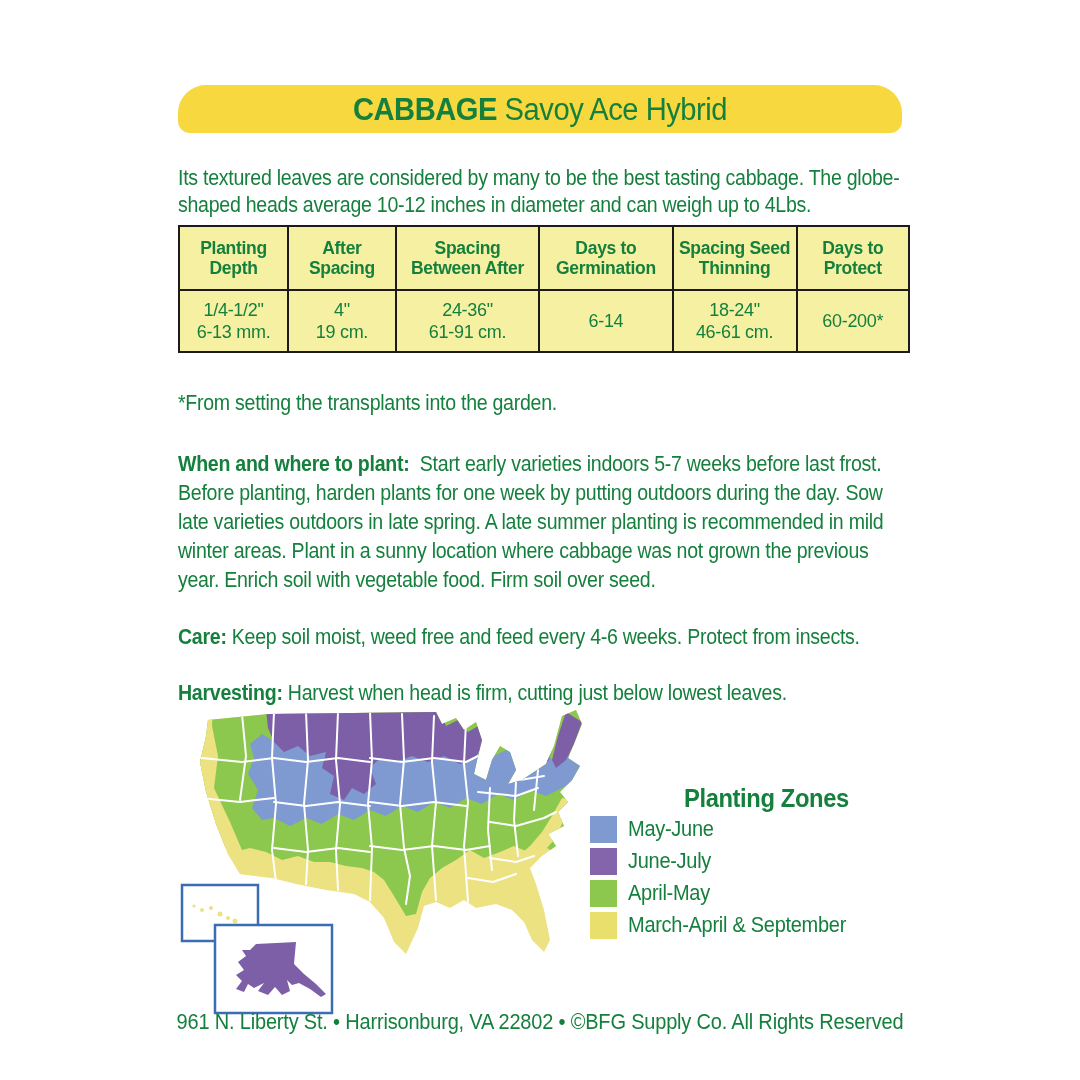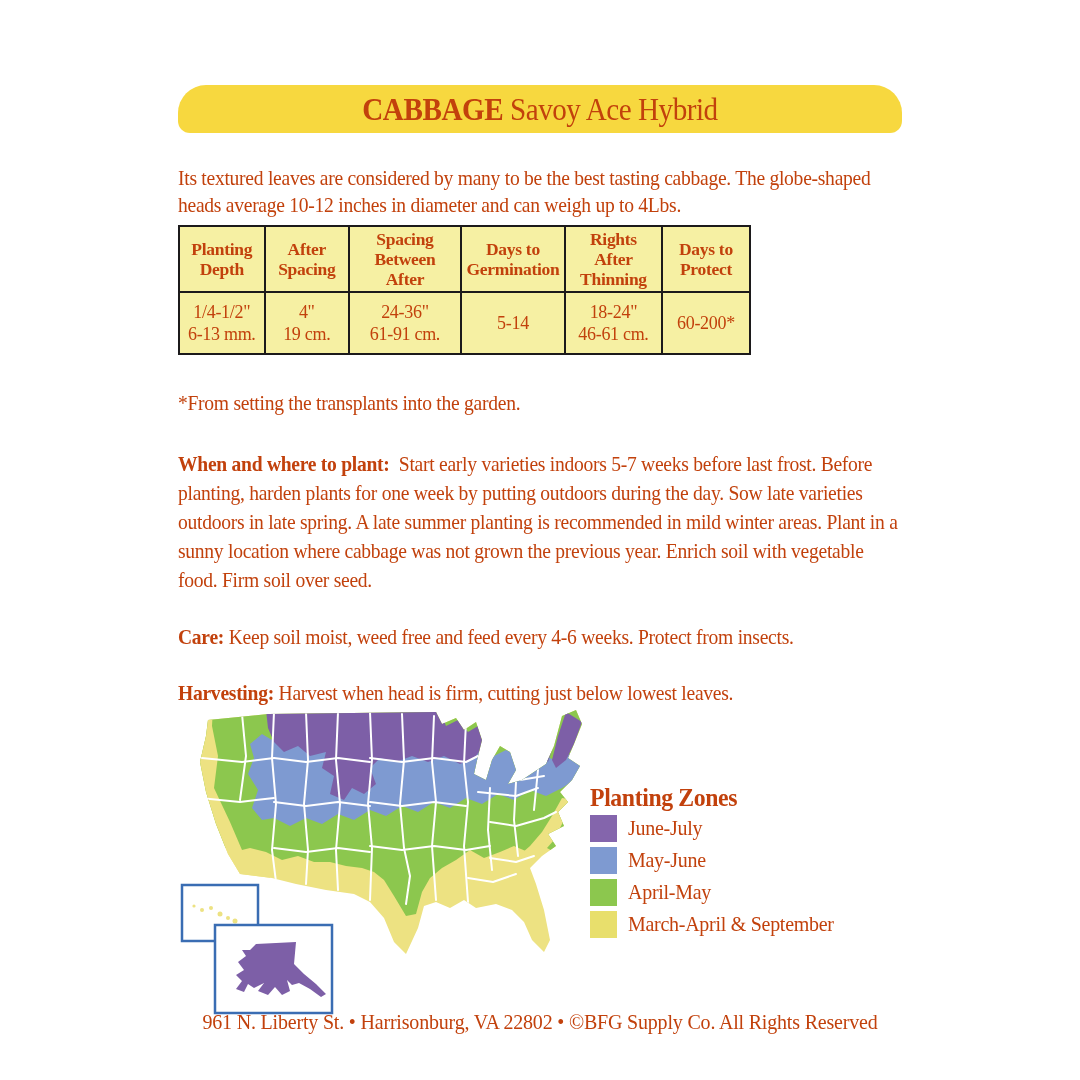--- a/index.html
+++ b/index.html
@@ -1,41 +1,41 @@
 <!DOCTYPE html>
 <html><head>
 <meta charset="utf-8">
 <style>
   html,body{margin:0;padding:0;background:#ffffff;}
   .page{position:relative;width:1080px;height:1080px;background:#fff;overflow:hidden;
-        font-family:Liberation Serif, serif;color:#c2410c;}
+        font-family:Liberation Sans, sans-serif;color:#15803d;}
 
   .banner{position:absolute;left:178px;top:85px;width:724px;height:48px;
           border-radius:28px 28px 12px 12px;}
   .banner-title{width:100%;height:48px;line-height:50px;text-align:center;
           font-size:31px;letter-spacing:-0.5px;transform:scaleX(.94);transform-origin:center;}
   .banner-title b{font-weight:700;}
 
   .bodytext{font-size:21.5px;line-height:27px;letter-spacing:-0.3px;
             transform:scaleX(.91);transform-origin:left top;width:795px;}
   .intro{position:absolute;left:178px;top:143px;}
   .footnote{position:absolute;left:178px;top:368px;}
   .sec1{position:absolute;left:178px;top:428px;line-height:29px;}
   .sec2{position:absolute;left:178px;top:602px;}
   .sec3{position:absolute;left:178px;top:658px;}
   .bodytext b{font-weight:700;}
 
-  table.specs{position:absolute;left:178px;top:225px;width:573px;
+  table.specs{position:absolute;left:178px;top:225px;width:732px;
         border-collapse:collapse;table-layout:fixed;}
   table.specs th,table.specs td{border:2.5px solid #1c1a1b;text-align:center;vertical-align:middle;padding:2px 4px;}
   table.specs th{height:58px;font-size:17.5px;line-height:20px;font-weight:700;letter-spacing:-0.3px;}
   table.specs td{height:56px;font-size:18px;line-height:22px;letter-spacing:-0.3px;}
   .c1{width:14.8%}.c2{width:14.6%}.c3{width:19.9%}.c4{width:18.4%}.c5{width:17.0%}.c6{width:15.3%}
 
-  .map-section{position:absolute;left:178px;top:700px;width:724px;height:316px;}
+  .map-section{position:absolute;left:178px;top:700px;width:724px;height:316px;text-align:right;}
   .map-svg{position:absolute;left:0;top:0;}
   .legend{position:absolute;left:412px;top:84px;}
   .legend-title{font-size:25px;font-weight:700;letter-spacing:-0.4px;transform:scaleX(.95);transform-origin:left top;}
   .legend-row{display:flex;align-items:center;height:32px;}
   .legend-swatch{width:27px;height:27px;margin-right:11px;flex:0 0 27px;}
   .legend-label{font-size:21.5px;letter-spacing:-0.3px;white-space:nowrap;transform:scaleX(.93);transform-origin:left center;}
 
   .footer{position:absolute;left:0;top:1010px;width:1080px;text-align:center;
           font-size:21.5px;letter-spacing:-0.2px;transform:scaleX(.93);transform-origin:center top;}
 </style>
@@ -50,40 +50,40 @@
 
   <p class="bodytext intro">Its textured leaves are considered by many to be the best tasting cabbage.  The globe-shaped heads average 10-12 inches in diameter and can weigh up to 4Lbs.</p>
 
   <table class="specs" style="background-color: rgb(246, 240, 163);">
     <thead>
       <tr>
         <th class="c1">Planting Depth</th>
         <th class="c2">After Spacing</th>
         <th class="c3">Spacing Between After</th>
         <th class="c4">Days to Germination</th>
-        <th class="c5">Rights After Thinning</th>
+        <th class="c5">Spacing Seed Thinning</th>
         <th class="c6">Days to Protect</th>
       </tr>
     </thead>
     <tbody>
       <tr>
         <td>
             <div>1/4-1/2"</div>
             <div>6-13 mm.</div>
           </td>
         <td>
             <div>4"</div>
             <div>19 cm.</div>
           </td>
         <td>
             <div>24-36"</div>
             <div>61-91 cm.</div>
           </td>
         <td>
-            <div>5-14</div>
+            <div>6-14</div>
             <div></div>
           </td>
         <td>
             <div>18-24"</div>
             <div>46-61 cm.</div>
           </td>
         <td>
             <div>60-200*</div>
             <div></div>
           </td>
@@ -159,26 +159,26 @@
 
       <g>
         <rect x="37" y="225" width="117" height="88" fill="#ffffff" stroke-width="2.5" stroke="#3A6DB3"></rect>
         <path d="M78,244 L118,242 L116,264 L126,274 L138,284 L148,294 L143,297 L132,289 L121,283 L114,285 L109,280 L112,291 L104,295 L97,287 L90,295 L80,291 L86,283 L76,288 L70,284 L66,292 L58,289 L64,281 L58,275 L66,270 L60,262 L68,256 L64,250 L72,250 Z" fill="#7D5FA7"></path>
       </g>
     </svg>
 
     <div class="legend">
       <div class="legend-title">Planting Zones</div>
       <div class="legend-row">
+        <div class="legend-swatch" style="background-color: rgb(126, 154, 209);"></div>
+        <div class="legend-label">May-June</div>
+      </div>
+      <div class="legend-row">
         <div class="legend-swatch" style="background-color: rgb(132, 101, 172);"></div>
         <div class="legend-label">June-July</div>
-      </div>
-      <div class="legend-row">
-        <div class="legend-swatch" style="background-color: rgb(126, 154, 209);"></div>
-        <div class="legend-label">May-June</div>
       </div>
       <div class="legend-row">
         <div class="legend-swatch" style="background-color: rgb(140, 199, 78);"></div>
         <div class="legend-label">April-May</div>
       </div>
       <div class="legend-row">
         <div class="legend-swatch" style="background-color: rgb(232, 223, 108);"></div>
         <div class="legend-label">March-April &amp; September</div>
       </div>
     </div>

